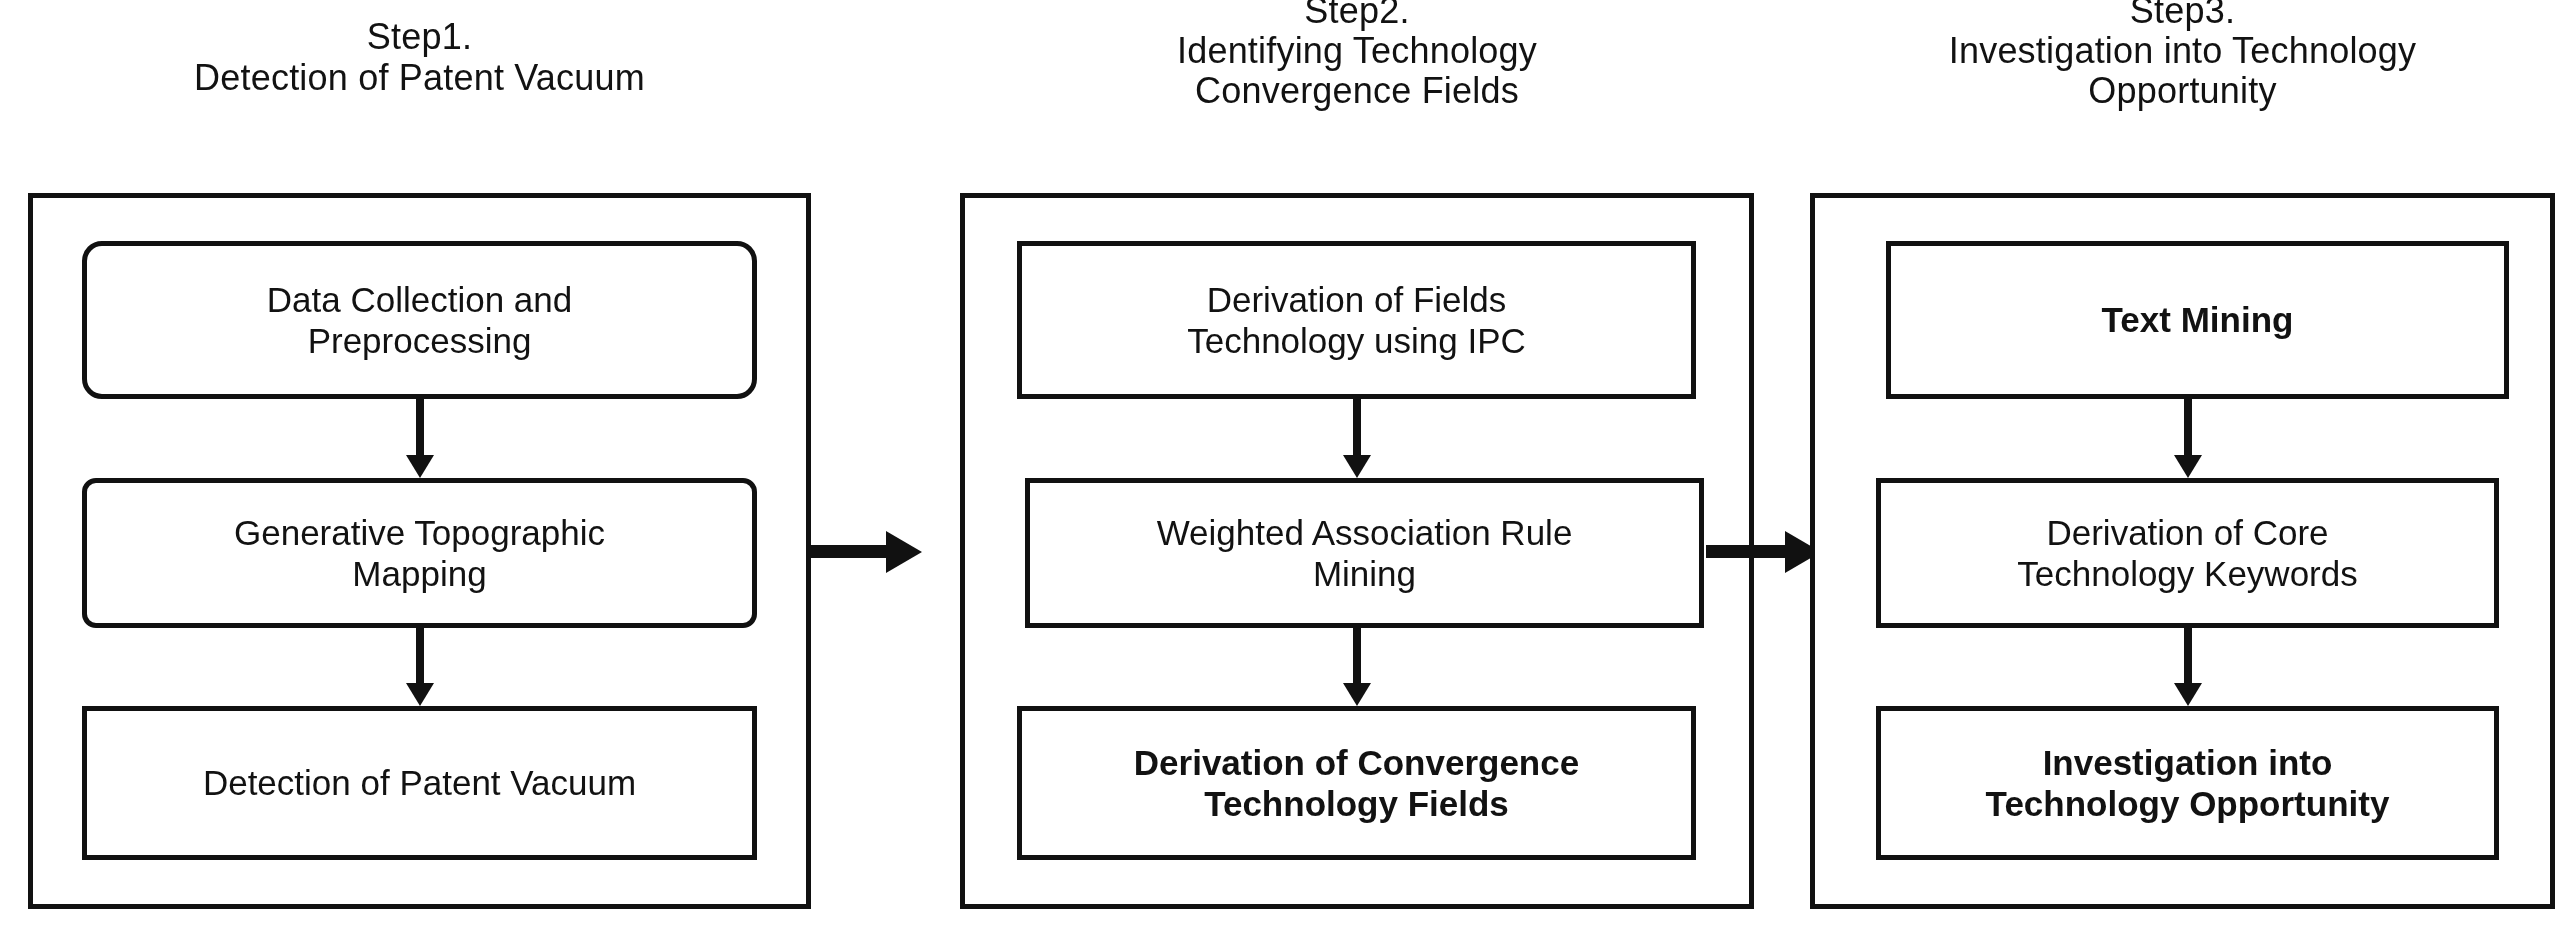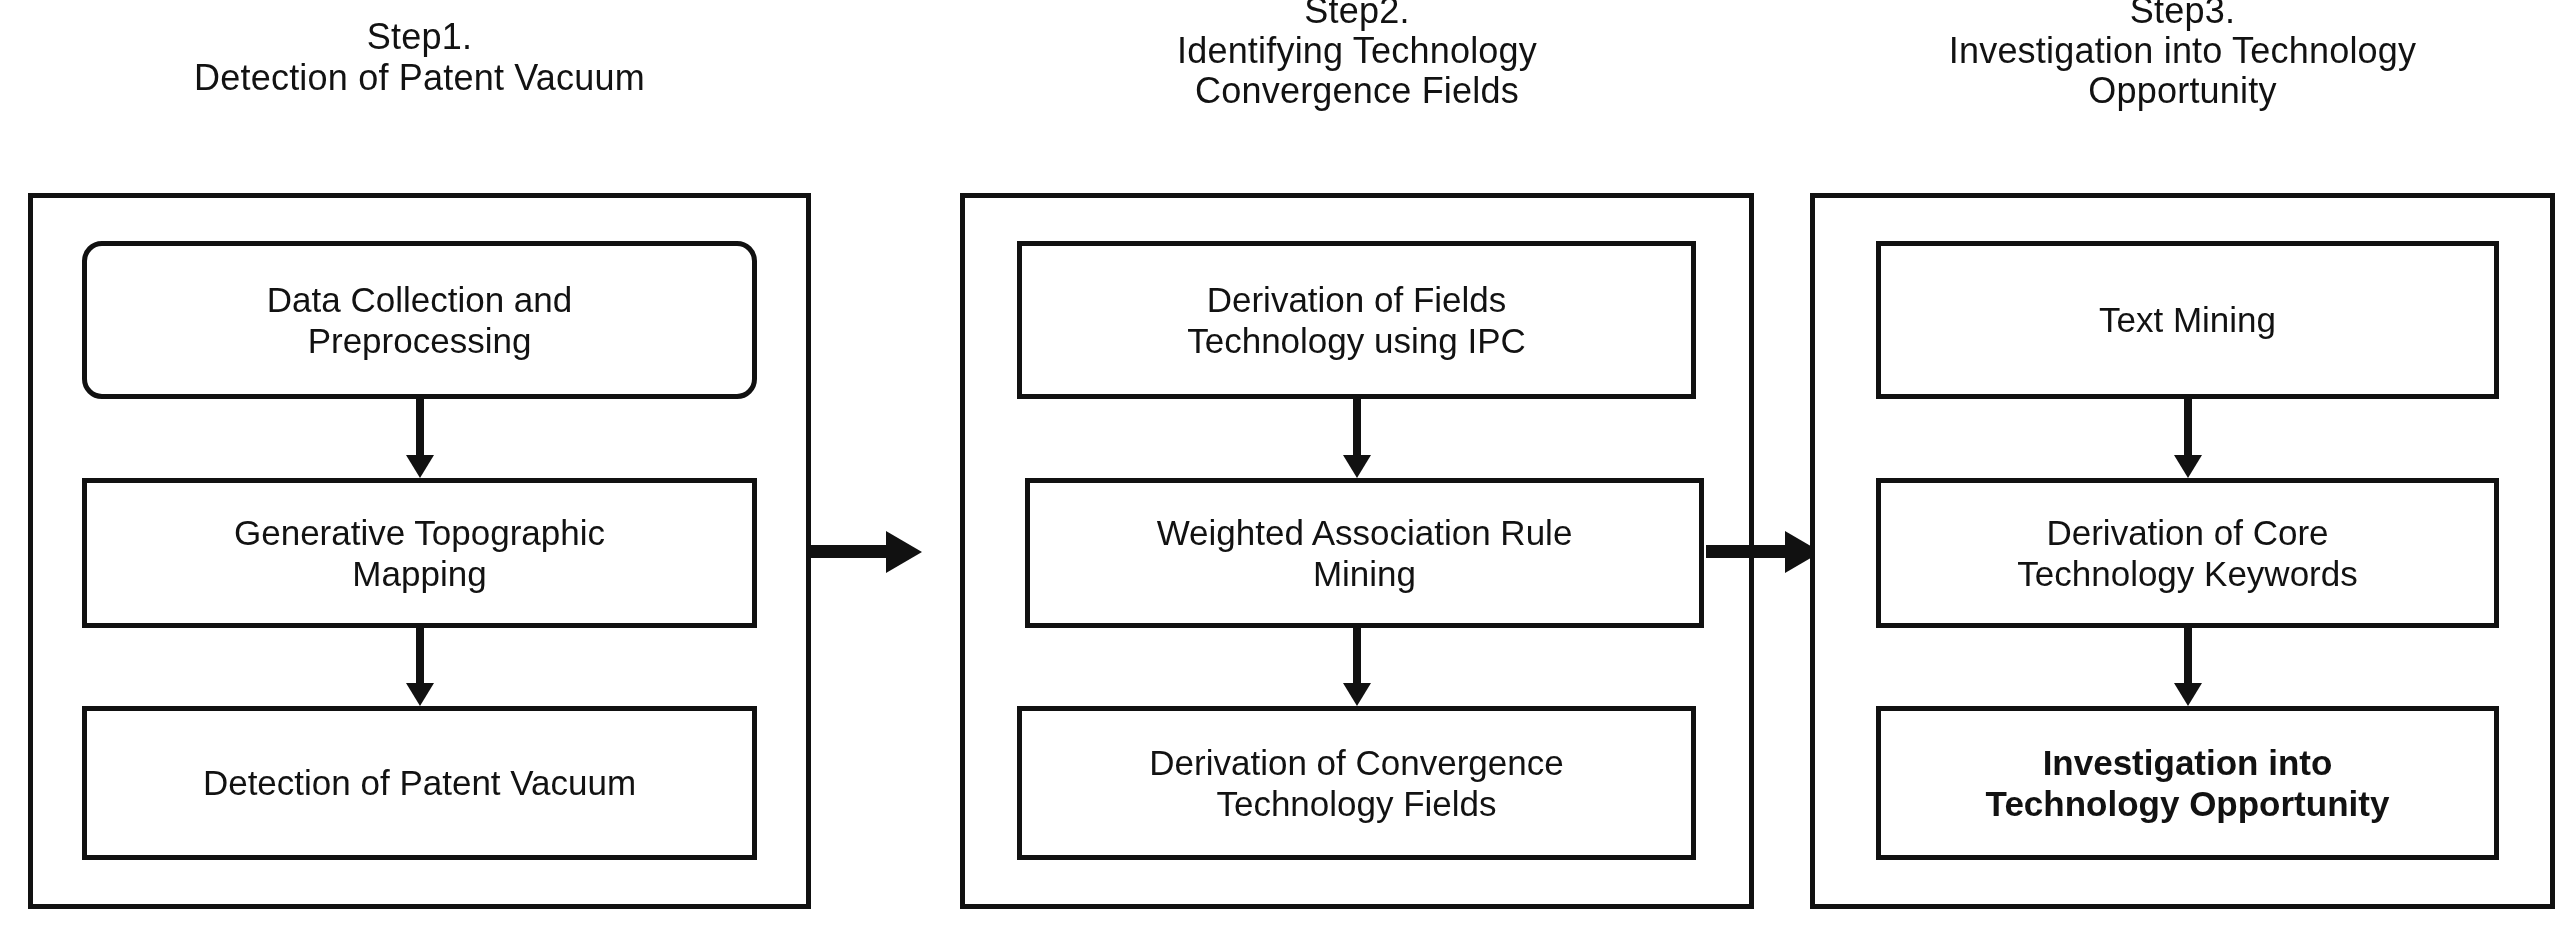--- a/index.html
+++ b/index.html
@@ -130,21 +130,21 @@
     <div class="container-box" style="top:193px; height:716px;"></div>
 
     <div class="proc-box" style="left:54px; top:241px; width:675px; height:158px;border-radius:20px;">Data Collection and
 Preprocessing</div>
 
     <div class="v-arrow" style="left:376px; top:399px; height:79px;">
       <div class="shaft" style="height:57px;"></div>
       <div class="head"></div>
     </div>
 
-    <div class="proc-box" style="left:54px; top:478px; width:675px; height:150px;">Generative Topographic
+    <div class="proc-box" style="left:54px; top:478px; width:675px; height:150px;border-radius:14px;">Generative Topographic
 Mapping</div>
 
     <div class="v-arrow" style="left:376px; top:627px; height:79px;">
       <div class="shaft" style="height:57px;"></div>
       <div class="head"></div>
     </div>
 
     <div class="proc-box" style="left:54px; top:706px; width:675px; height:154px;">Detection of Patent Vacuum</div>
   </div>
 
@@ -170,38 +170,38 @@
     </div>
 
     <div class="proc-box" style="left:57px; top:478px; width:679px; height:150px;margin-left:8px;">Weighted Association Rule
 Mining</div>
 
     <div class="v-arrow" style="left:381px; top:627px; height:79px;">
       <div class="shaft" style="height:57px;"></div>
       <div class="head"></div>
     </div>
 
-    <div class="proc-box" style="left:57px; top:706px; width:679px; height:154px;">Derivation of Convergence
+    <div class="proc-box" style="left:57px; top:706px; width:679px; height:154px;font-weight:bold;">Derivation of Convergence
 Technology Fields</div>
   </div>
 
   <div class="h-arrow" style="left:1706px; top:534px; width:115px;">
     <div class="shaft" style="width:85px;"></div>
     <div class="head"></div>
   </div>
 
   <div class="column" style="left:1810px; width:745px;">
 
     <div class="step-title" style="top:-9.5px; left:-31.5px; width:808px;">Step3.
 Investigation into Technology
 Opportunity</div>
 
     <div class="container-box" style="top:193px; height:716px;"></div>
 
-    <div class="proc-box" style="left:66px; top:241px; width:623px; height:158px;">Text Mining</div>
+    <div class="proc-box" style="left:76px; top:241px; width:623px; height:158px;font-weight:bold;">Text Mining</div>
 
     <div class="v-arrow" style="left:362px; top:399px; height:79px;">
       <div class="shaft" style="height:57px;"></div>
       <div class="head"></div>
     </div>
 
     <div class="proc-box" style="left:66px; top:478px; width:623px; height:150px;">Derivation of Core
 Technology Keywords</div>
 
     <div class="v-arrow" style="left:362px; top:627px; height:79px;">

